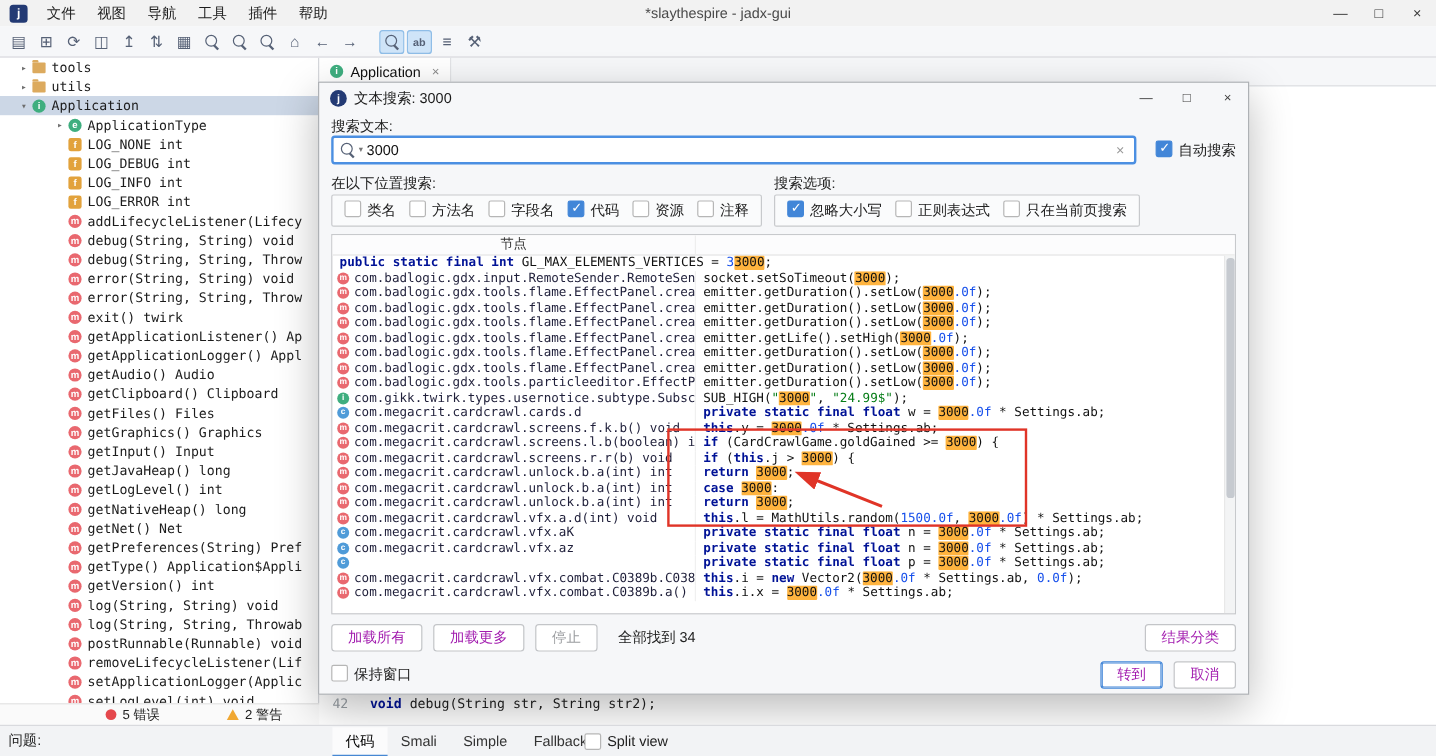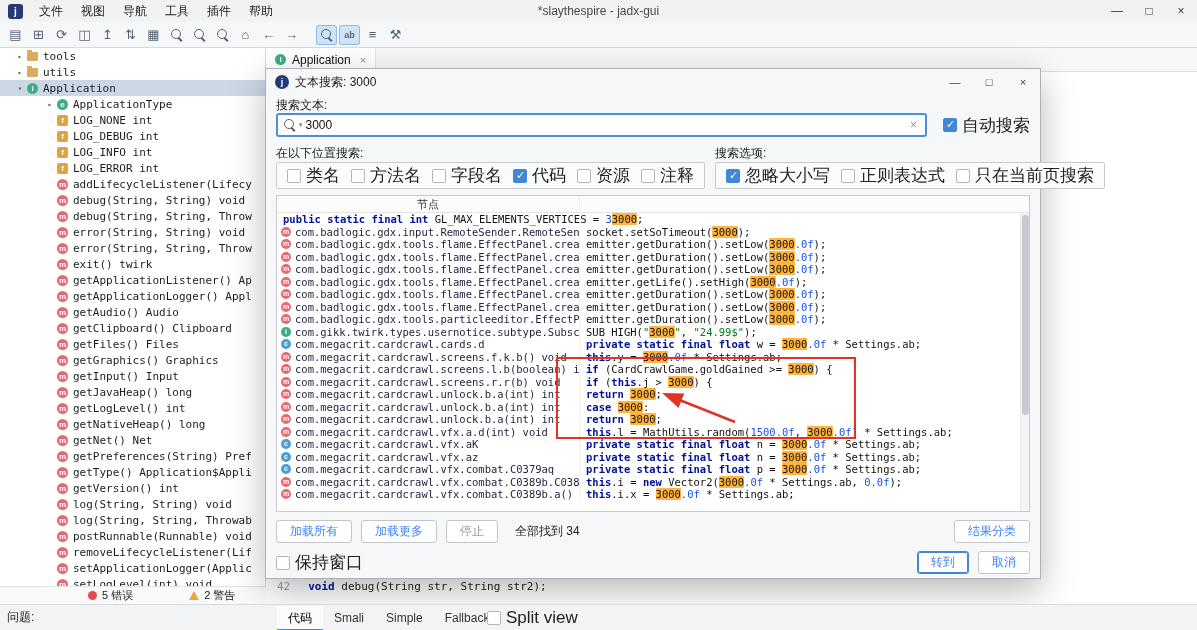--- a/index.html
+++ b/index.html
@@ -53,21 +53,21 @@
 .err-dot{width:9px;height:9px;border-radius:50%;background:#e5484d;margin-left:88px;margin-right:5px}
 .warn-tri{width:0;height:0;border-left:5px solid transparent;border-right:5px solid transparent;border-bottom:9px solid #f0a732;margin-left:56px;margin-right:5px}
 .bottom-bar{position:absolute;left:0;top:604px;right:0;height:26px;background:#f2f3f5;border-top:1px solid #d9dade;display:flex;align-items:center;z-index:6}
 .issues-label{margin-left:7px;font-size:12px;color:#222}
 .bottom-tabs{position:absolute;left:277px;top:1px;height:25px;display:flex;align-items:center}
 .btab{padding:0 11px;line-height:25px;font-size:12px;color:#333}
 .btab.active{color:#000;box-shadow:inset 0 -2px 0 #4687d3;background:#fbfbfc}
 .splitview{position:absolute;left:487px;top:0;height:26px;display:flex;align-items:center}
 
 
-.cb{display:inline-flex;align-items:center;gap:5px;font-size:17px;color:#222;cursor:default;white-space:nowrap}
+.cb{display:inline-flex;gap:5px;font-size:12px;color:#222;cursor:default;white-space:nowrap}
 .cb .box{width:14px;height:14px;border:1px solid #b6b6b6;border-radius:2px;background:#fff;position:relative;flex:0 0 14px}
 .cb.checked .box{background:#4286d8;border-color:#4286d8}
 .cb.checked .box::after{content:"✓";position:absolute;left:2px;top:-1px;color:#fff;font-size:11px;font-weight:bold}
 
 
 .dialog{position:absolute;left:265px;top:68px;width:776px;height:511px;background:#f6f7f9;border:1px solid #aeb1b5;box-shadow:0 12px 34px rgba(0,0,0,.28);z-index:5;display:flex;flex-direction:column}
 .dlg-titlebar{height:26px;flex:0 0 26px;display:flex;align-items:center}
 .dlg-logo{width:14px;height:14px;margin:0 6px 0 9px;border-radius:50%;background:#233a74;color:#fff;font-size:9px;font-weight:bold;text-align:center;line-height:14px}
 .dlg-title{font-size:12px;color:#1b1b1b}
 .dlg-controls{margin-left:auto;display:flex;height:100%}
@@ -95,21 +95,21 @@
 .cell-code{flex:1;overflow:hidden;padding-left:6px;color:#111}
 .kw{color:#001296;font-weight:bold}
 .num{color:#1750eb}
 .str{color:#067d17}
 .hl{background:#ffb43f;color:#101010;border-radius:1px}
 .vscroll{position:absolute;right:0;top:17px;bottom:0;width:9px;background:#f3f4f5;border-left:1px solid #e8e8e8}
 .vthumb{position:absolute;left:1px;top:2px;width:7px;height:200px;border-radius:3px;background:#c6cad0}
 
 
 .footer1{display:flex;align-items:center;margin-top:8px;gap:9px}
-.btn{height:23px;padding:0 13px;background:#fff;border:1px solid #c3c5c8;border-radius:3px;font-size:12px;color:#3b82f6;display:inline-flex;align-items:center;justify-content:center;cursor:default;white-space:nowrap}
+.btn{height:23px;padding:0 13px;background:#fff;border:1px solid #c3c5c8;border-radius:3px;font-size:12px;color:#a21caf;display:inline-flex;align-items:center;justify-content:center;cursor:default;white-space:nowrap}
 .btn.disabled{color:#9b9da0}
 .found-text{margin-left:8px;font-size:12px}
 .spacer{flex:1}
 .footer2{display:flex;align-items:center;margin-top:8px}
 .btn.primary{border-color:#4286d8;box-shadow:inset 0 0 0 1px #4286d8}
 .footer2 .btn + .btn{margin-left:9px}
 
 
 .anno-rect{position:absolute;left:556px;top:357px;width:300px;height:82px;border:2px solid #e03427;z-index:20;pointer-events:none}
 .anno-arrow{position:absolute;left:655px;top:388px;z-index:21;pointer-events:none}
@@ -584,21 +584,20 @@
           <div class="result-row">
             <div class="cell-node">
               <span class="ni class">c</span>
               <span>com.megacrit.cardcrawl.vfx.az</span>
             </div>
             <div class="cell-code"><span class="kw">private</span> <span class="kw">static</span> <span class="kw">final</span> <span class="kw">float</span> n = <span class="num"><span class="hl">3000</span>.0f</span> * Settings.ab;</div>
           </div>
           <div class="result-row">
             <div class="cell-node">
               <span class="ni class">c</span>
-              <span>com.megacrit.cardcrawl.vfx.combat.C0379aq</span>
             </div>
             <div class="cell-code"><span class="kw">private</span> <span class="kw">static</span> <span class="kw">final</span> <span class="kw">float</span> p = <span class="num"><span class="hl">3000</span>.0f</span> * Settings.ab;</div>
           </div>
           <div class="result-row">
             <div class="cell-node">
               <span class="ni method">m</span>
               <span>com.megacrit.cardcrawl.vfx.combat.C0389b.C0389b()</span>
             </div>
             <div class="cell-code"><span class="kw">this</span>.i = <span class="kw">new</span> Vector2(<span class="num"><span class="hl">3000</span>.0f</span> * Settings.ab, <span class="num">0.0f</span>);</div>
           </div>

